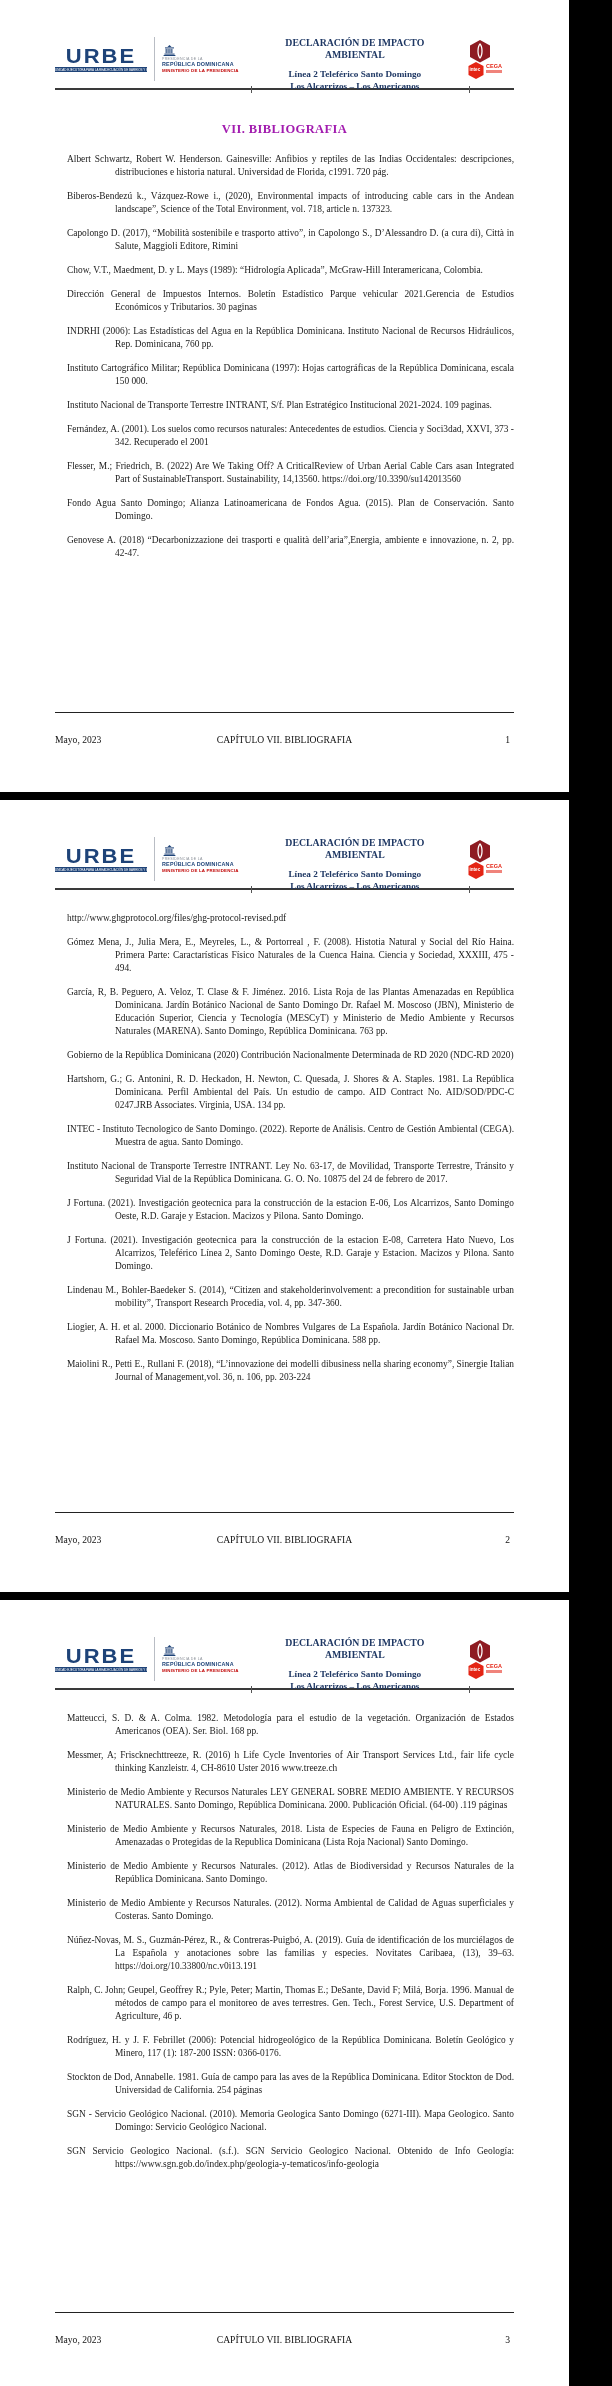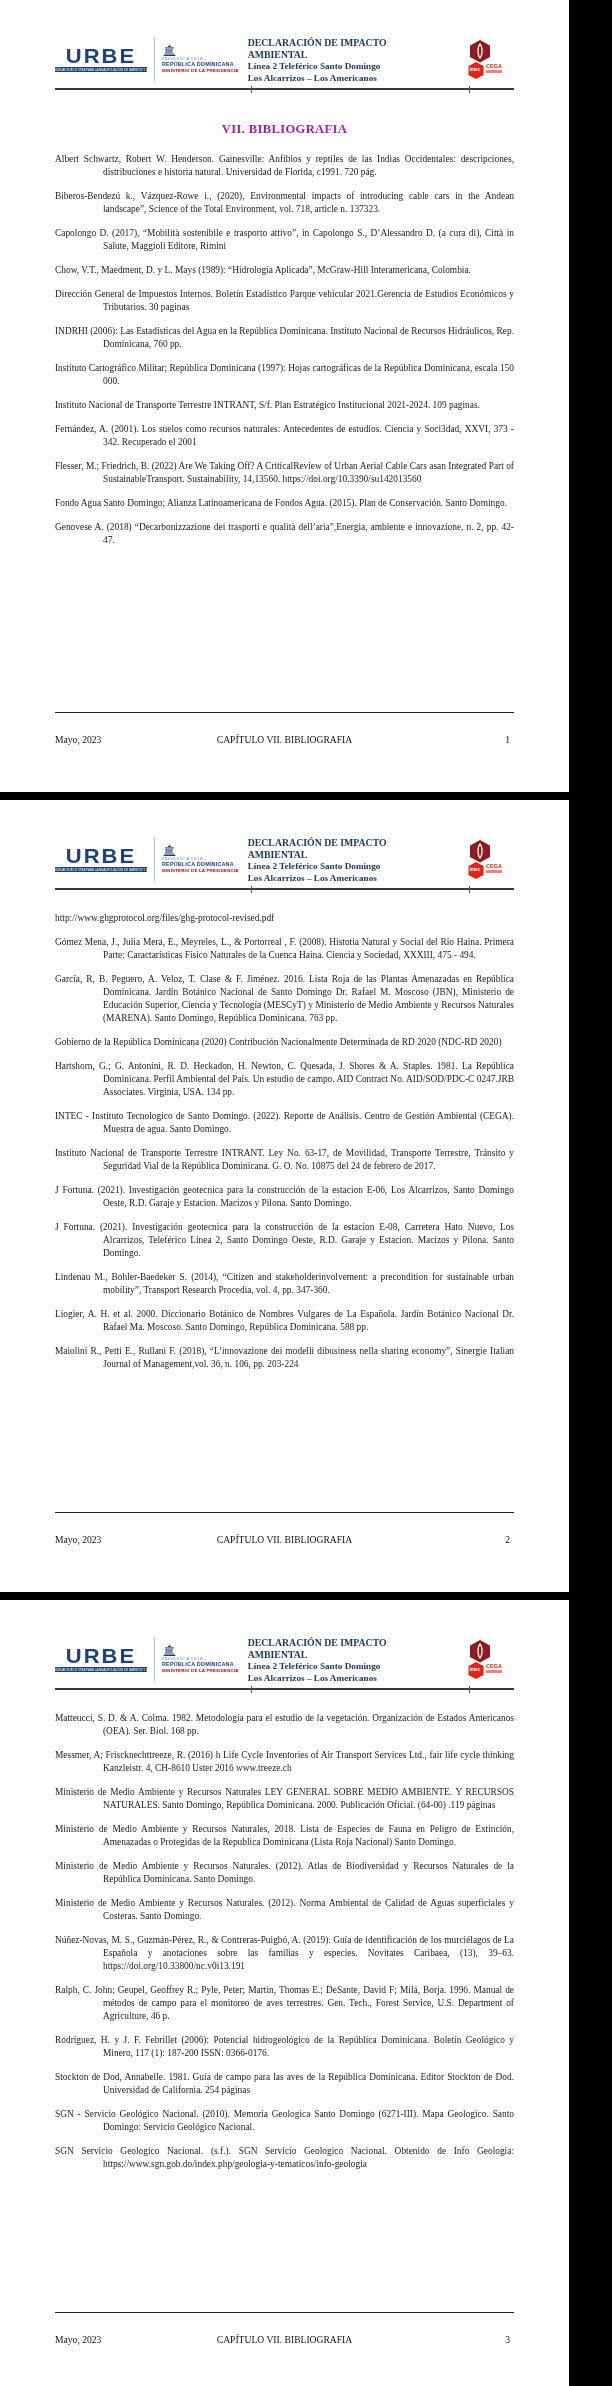--- a/index.html
+++ b/index.html
@@ -18,38 +18,38 @@
   .urbe-word{font-family:"Liberation Sans",sans-serif;font-weight:700;font-size:22px;
              line-height:20px;color:#1e4378;letter-spacing:2px;transform:scaleY(0.95);}
   .urbe-bar{margin-top:1px;width:92px;background:#1e4378;color:#fff;font-family:"Liberation Sans",sans-serif;
             font-size:3px;line-height:4px;text-align:center;padding:0.5px 0;white-space:nowrap;overflow:hidden;}
   .logo-div{width:1px;background:#b9bdc4;height:44px;margin:0 7px;align-self:center;}
   .presid{display:flex;flex-direction:column;justify-content:center;font-family:"Liberation Sans",sans-serif;}
   .pres-l1{font-size:3.6px;color:#8a8f98;letter-spacing:.3px;line-height:4.5px;}
   .pres-l2{font-size:5.4px;color:#1e4378;font-weight:700;letter-spacing:.2px;line-height:6.5px;}
   .pres-l3{font-size:4.4px;color:#c00000;font-weight:700;letter-spacing:.2px;line-height:6px;}
   .palace{margin-bottom:1px;}
-  .hdr-center{width:218px;text-align:left;color:#1f3864;}
+  .hdr-center{width:218px;text-align:center;color:#1f3864;}
   .doc-title{font-weight:700;font-size:9.8px;line-height:12px;margin-top:7px;}
-  .doc-sub{font-weight:700;font-size:9.2px;line-height:11.5px;}
+  .doc-sub{font-weight:700;font-size:9.2px;line-height:11.5px;margin-top:8px;}
   .hdr-right{flex:1;display:flex;justify-content:center;align-items:center;}
   .cega{position:relative;width:52px;height:46px;}
   .cega-label{position:absolute;left:24px;top:28px;font-family:"Liberation Sans",sans-serif;
               font-weight:700;font-size:5.5px;color:#e42313;line-height:5px;}
   .cega-sub{display:block;height:2.5px;width:16px;background:#f0837b;margin-top:1px;}
   .intec-txt{position:absolute;left:7.5px;top:31px;font-family:"Liberation Sans",sans-serif;
              font-weight:700;font-size:4.6px;color:#fff;}
 
   
   .content{position:absolute;top:108px;left:55px;right:55px;color:#1b1b1b;}
   .content.cont2{top:112px;}
   .bib-heading{text-align:center;font-weight:700;font-size:12.5px;letter-spacing:.4px;
                margin:14px 0 16px 0;color:#a21caf;}
   .bib-entry{font-size:9.4px;line-height:13px;text-align:justify;
-             padding-left:48px;text-indent:-48px;margin:0 0 11px 0;}
+             padding-left:48px;text-indent:-48px;margin:0 0 11px 12px;}
 
   
   .ftr{position:absolute;top:712px;left:55px;right:55px;border-top:1.5px solid #222;}
   .ftr-row{position:relative;padding-top:21px;font-size:9.6px;color:#111;}
   .ftr-date{position:absolute;left:0;top:21px;}
   .ftr-chap{display:block;text-align:center;}
   .ftr-num{position:absolute;right:4px;top:21px;}
 </style>
 </head>
 <body>

